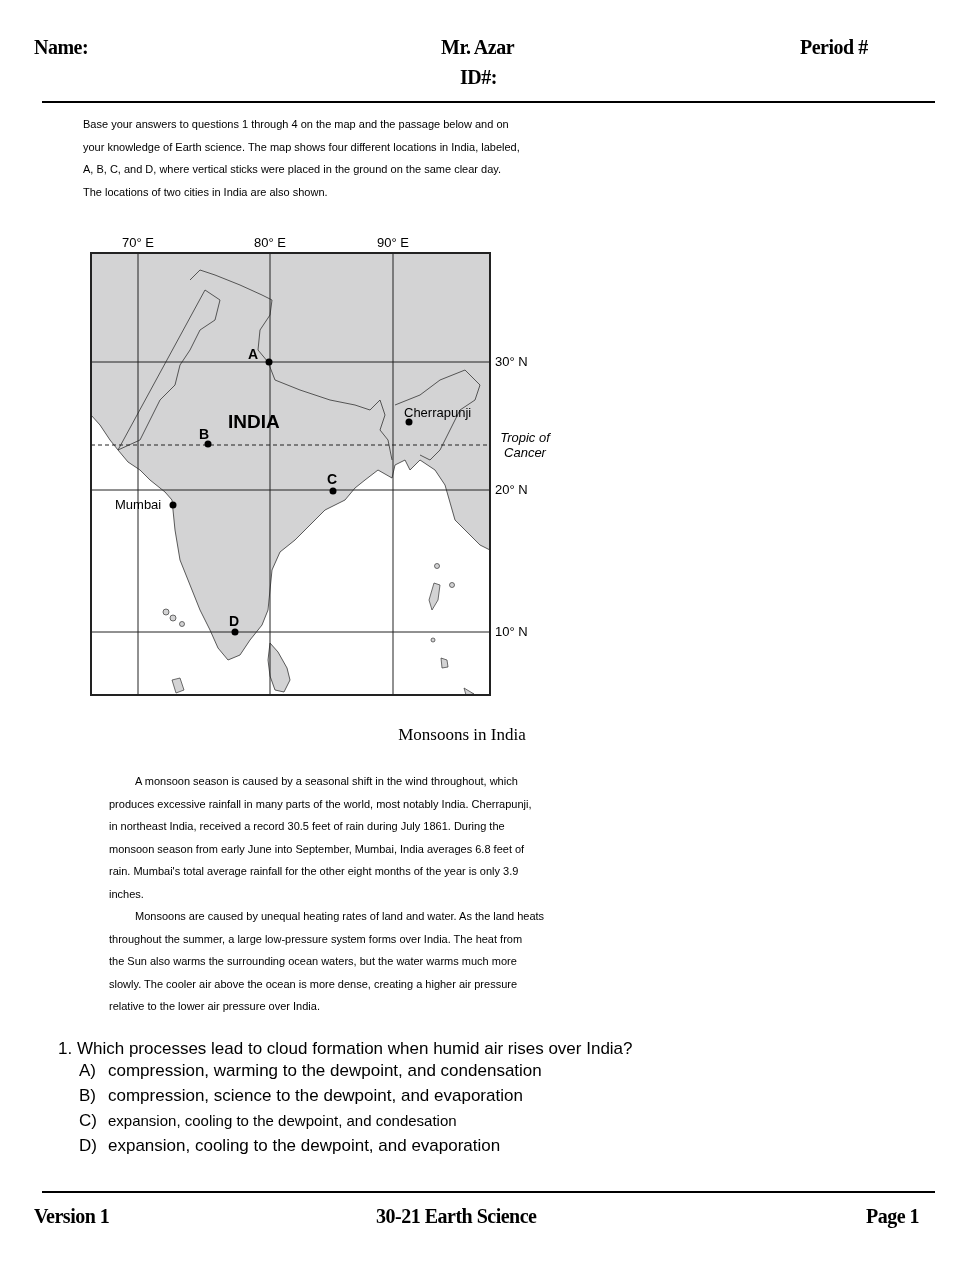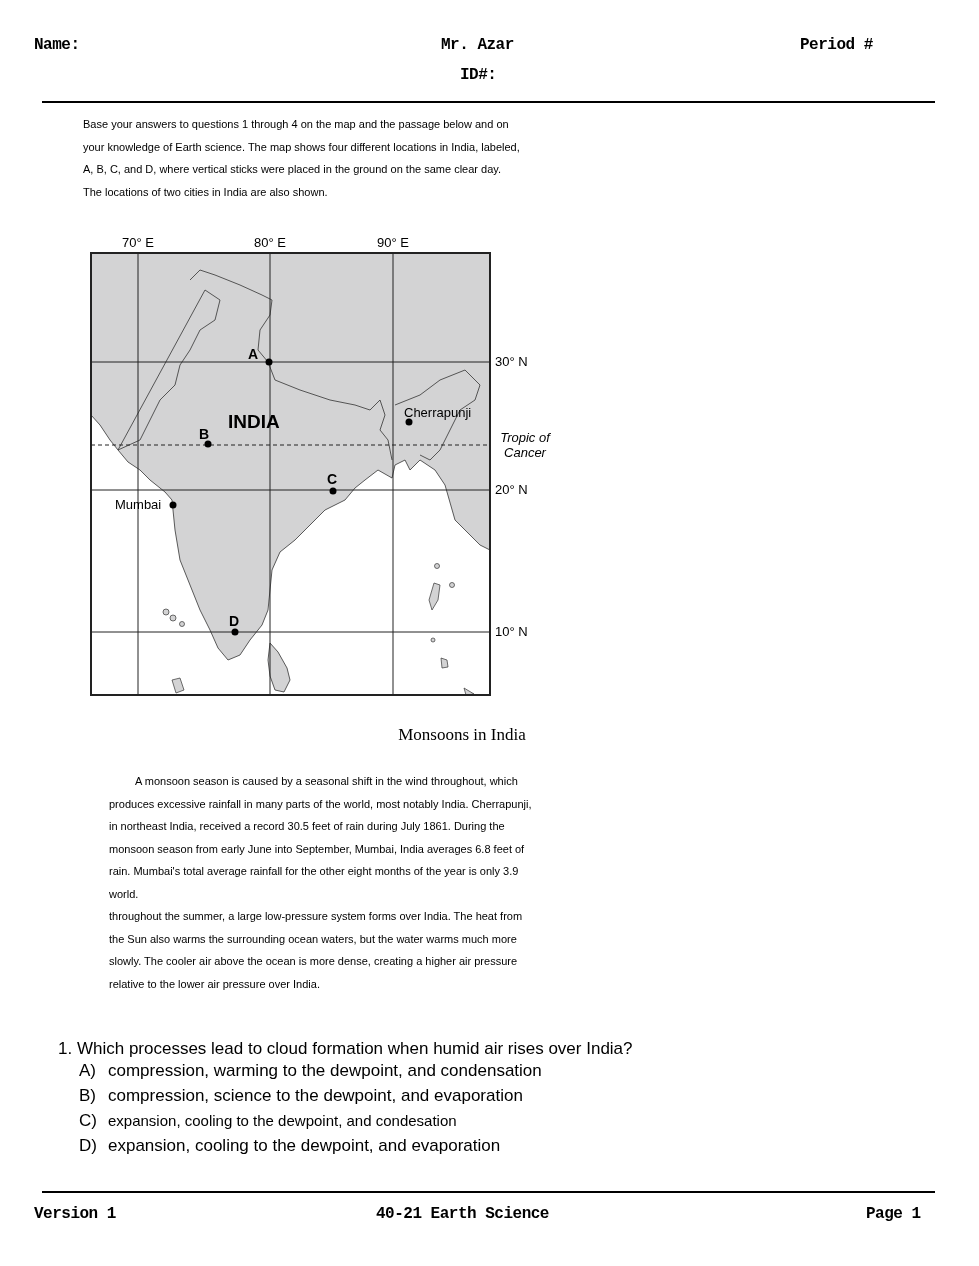--- a/index.html
+++ b/index.html
@@ -1,17 +1,17 @@
 <!DOCTYPE html>
 <html><head>
 <meta charset="utf-8">
 <style>
   html, body { margin:0; padding:0; background:#ffffff; }
   body { width:979px; height:1266px; position:relative; overflow:hidden; color:#000; font-family:"Liberation Sans", sans-serif; }
-  .hdr { position:absolute; font-family:Liberation Mono, monospace; font-weight:bold; font-size:16px; letter-spacing:-0.5px; }
+  .hdr { position:absolute; font-family:Liberation Serif, serif; font-weight:bold; font-size:20px; letter-spacing:-0.5px; }
   .rule { position:absolute; left:42px; width:893px; height:2px; background:#000; }
   .para { position:absolute; font-size:11px; line-height:22.5px; }
   .map-wrap { position:absolute; left:80px; top:228px; width:490px; height:480px; }
   .caption { position:absolute; left:0; width:924px; top:725px; text-align:center; font-size:17px;font-family:Liberation Serif, serif; }
   .q { position:absolute; font-size:17px;margin-top:12px; }
   .opt { position:absolute; left:79px; font-size:17px; }
   .opt .lt { display:inline-block; width:29px; }
   .opt.small .tx { font-size:15px; }
   svg text { font-family:"Liberation Sans", sans-serif; }
 </style>
@@ -94,21 +94,22 @@
   </svg>
 </div>
 
 <div class="caption">Monsoons in India</div>
 <div class="para" style="left:109px; top:770px;">
   <div style="text-indent:26px;">A monsoon season is caused by a seasonal shift in the wind throughout, which</div>
   <div>produces excessive rainfall in many parts of the world, most notably India. Cherrapunji,</div>
   <div>in northeast India, received a record 30.5 feet of rain during July 1861. During the</div>
   <div>monsoon season from early June into September, Mumbai, India averages 6.8 feet of</div>
   <div>rain. Mumbai's total average rainfall for the other eight months of the year is only 3.9</div>
-  <div>world.</div>
+  <div>inches.</div>
+  <div style="text-indent:26px;">Monsoons are caused by unequal heating rates of land and water. As the land heats</div>
   <div>throughout the summer, a large low-pressure system forms over India. The heat from</div>
   <div>the Sun also warms the surrounding ocean waters, but the water warms much more</div>
   <div>slowly. The cooler air above the ocean is more dense, creating a higher air pressure</div>
   <div>relative to the lower air pressure over India.</div>
 </div>
 
 <div class="q" style="left:58px; top:1027px;">
   <span>1.</span>
   <span>Which processes lead to cloud formation when humid air rises over India?</span>
 </div>
@@ -120,14 +121,14 @@
 </div>
 <div class="opt small" style="top:1111px;">
   <span class="lt">C)</span><span class="tx">expansion, cooling to the dewpoint, and condesation</span>
 </div>
 <div class="opt" style="top:1136px;">
   <span class="lt">D)</span><span class="tx">expansion, cooling to the dewpoint, and evaporation</span>
 </div>
 
 <div class="rule" style="top:1191px;"></div>
 <div class="hdr" style="left:34px; top:1205px;">Version 1</div>
-<div class="hdr" style="left:376px; top:1205px;">40-21 Earth Science</div>
+<div class="hdr" style="left:376px; top:1205px;">30-21 Earth Science</div>
 <div class="hdr" style="left:866px; top:1205px;">Page 1</div>
 
 </body></html>

